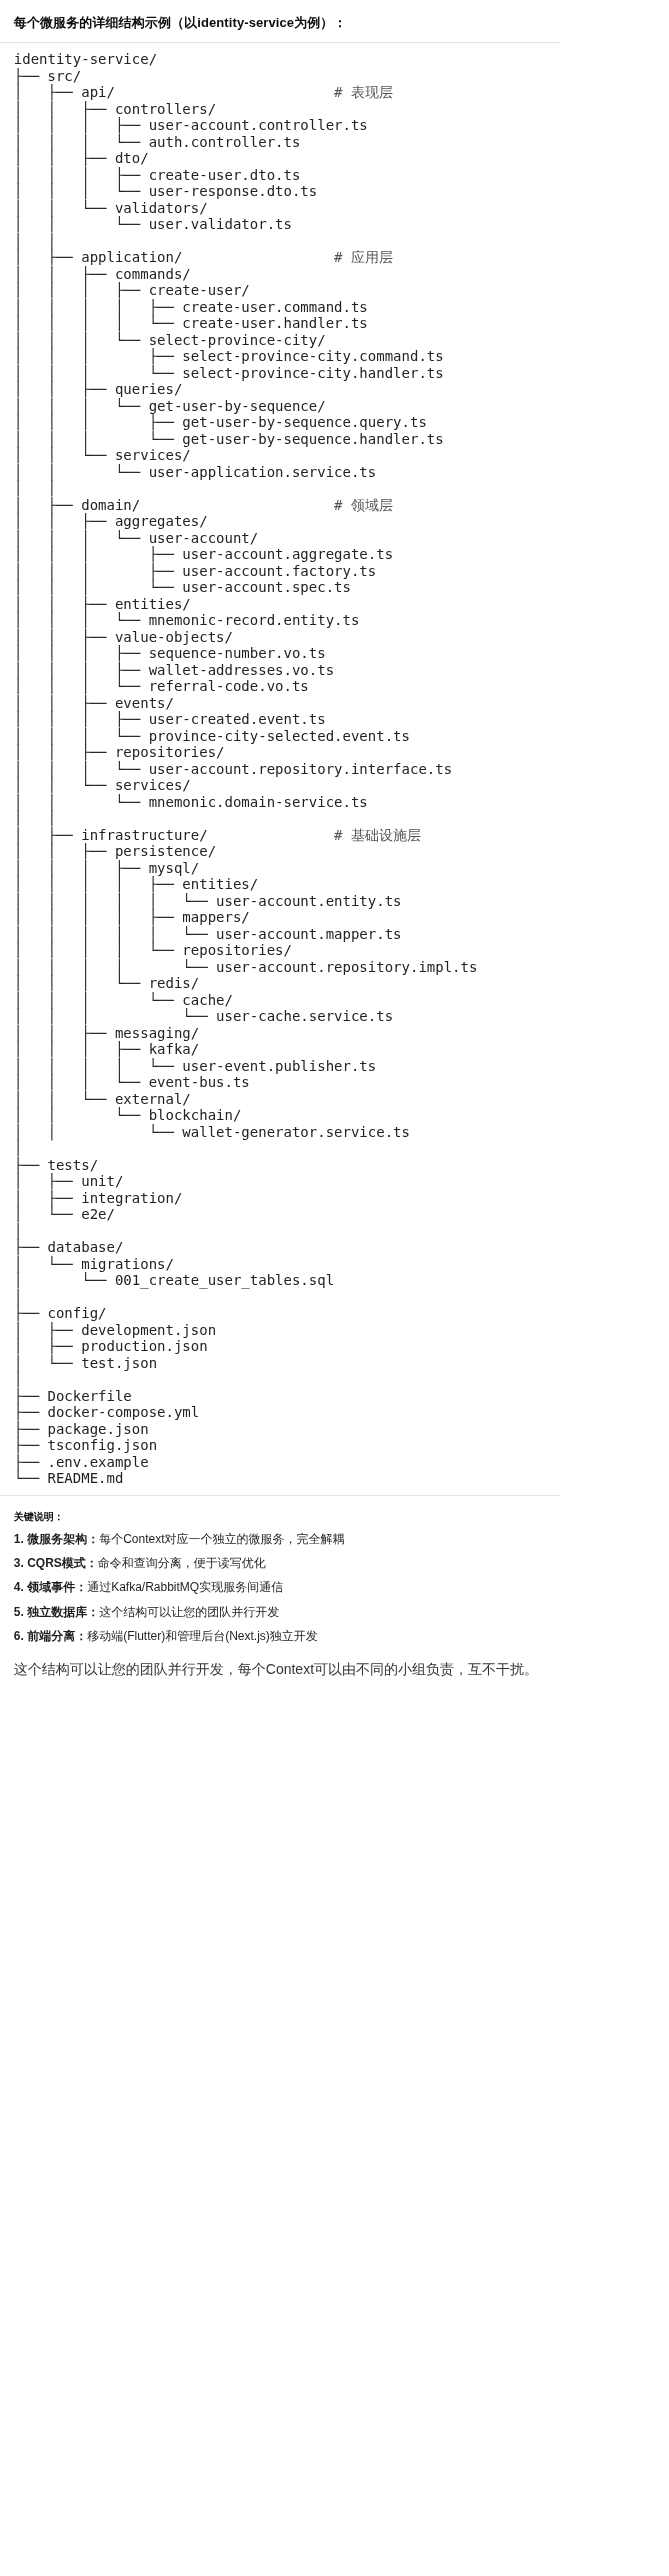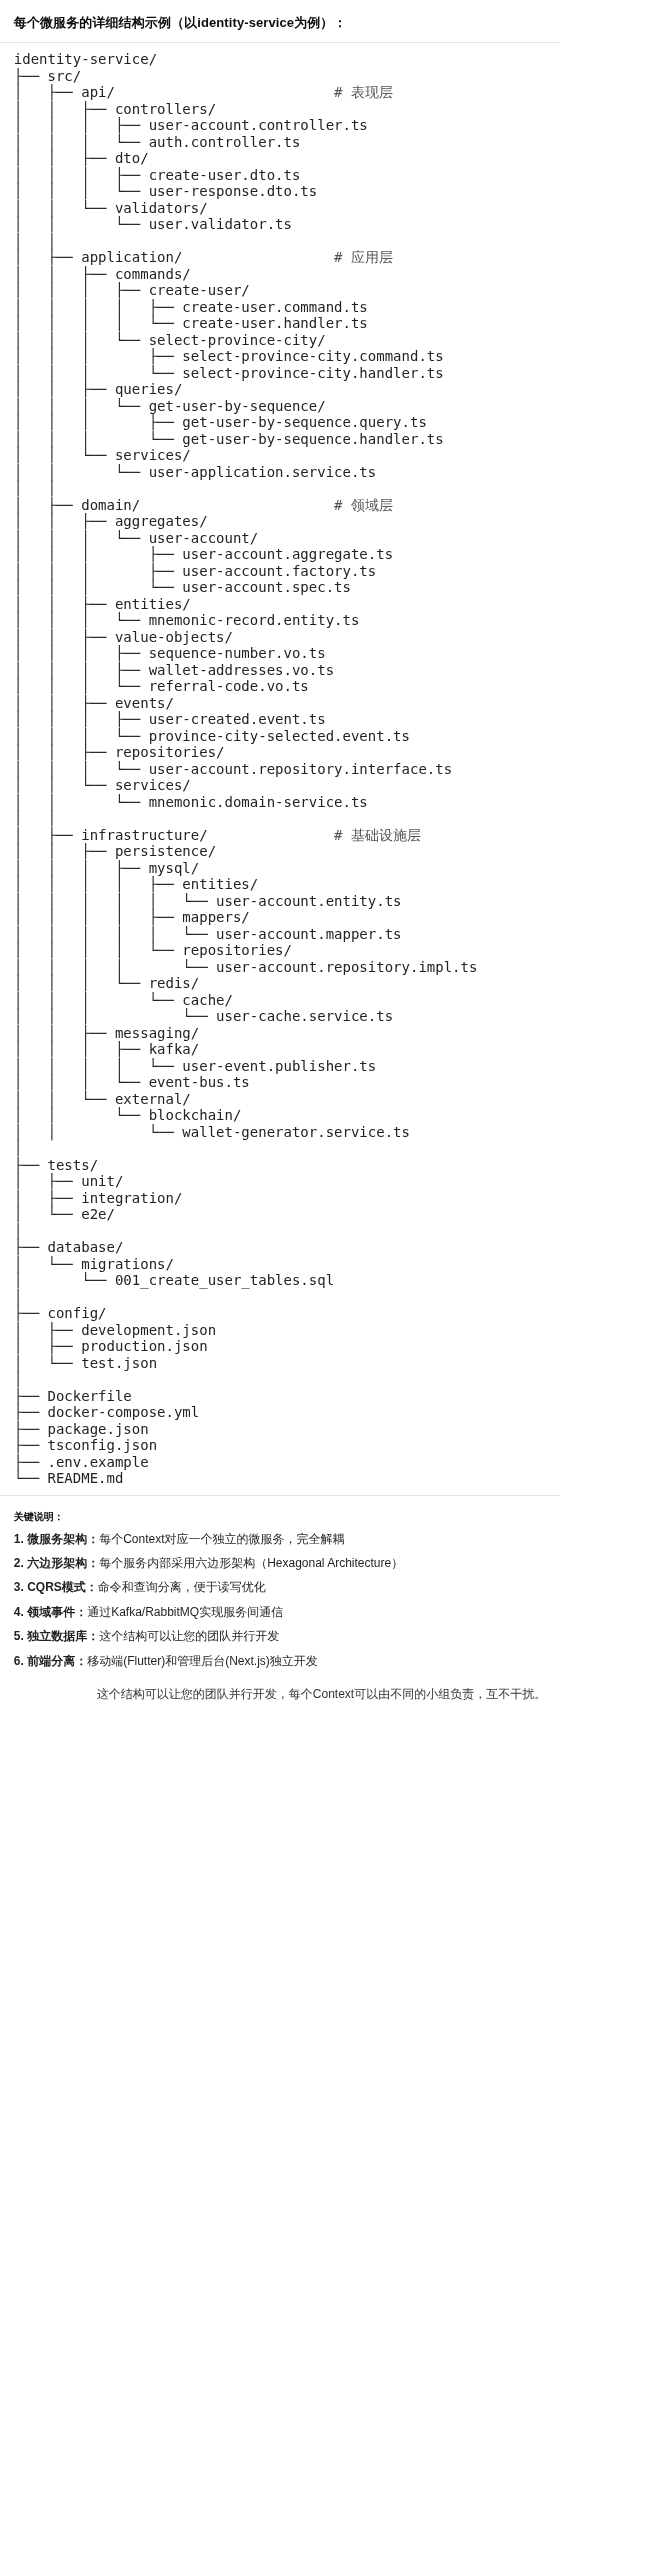--- a/index.html
+++ b/index.html
@@ -60,45 +60,43 @@
     margin: 0 0 10.6px 0;
     color: #1f1f1f;
   }
   .note-item .num {
     font-weight: bold;
   }
   .note-item .lead {
     font-weight: bold;
   }
   .footer-note {
-    font-size: 12px;
+    font-size: 14px;
     color: #333333;
     padding: 3.8px 13.8px 16.3px 13.8px;
     line-height: 12.5px;
-    text-align: right;
   }
 </style>
 </head>
 <body>
 
 <div class="page">
 
   <div class="doc-title">每个微服务的详细结构示例（以identity-service为例）：</div>
 
   <div class="divider"></div>
 
   <div class="tree-block"><div class="tree-line">identity-service/</div><div class="tree-line">├── src/</div><div class="tree-line">│   ├── api/                          <span class="comment"># 表现层</span></div><div class="tree-line">│   │   ├── controllers/</div><div class="tree-line">│   │   │   ├── user-account.controller.ts</div><div class="tree-line">│   │   │   └── auth.controller.ts</div><div class="tree-line">│   │   ├── dto/</div><div class="tree-line">│   │   │   ├── create-user.dto.ts</div><div class="tree-line">│   │   │   └── user-response.dto.ts</div><div class="tree-line">│   │   └── validators/</div><div class="tree-line">│   │       └── user.validator.ts</div><div class="tree-line">│   │</div><div class="tree-line">│   ├── application/                  <span class="comment"># 应用层</span></div><div class="tree-line">│   │   ├── commands/</div><div class="tree-line">│   │   │   ├── create-user/</div><div class="tree-line">│   │   │   │   ├── create-user.command.ts</div><div class="tree-line">│   │   │   │   └── create-user.handler.ts</div><div class="tree-line">│   │   │   └── select-province-city/</div><div class="tree-line">│   │   │       ├── select-province-city.command.ts</div><div class="tree-line">│   │   │       └── select-province-city.handler.ts</div><div class="tree-line">│   │   ├── queries/</div><div class="tree-line">│   │   │   └── get-user-by-sequence/</div><div class="tree-line">│   │   │       ├── get-user-by-sequence.query.ts</div><div class="tree-line">│   │   │       └── get-user-by-sequence.handler.ts</div><div class="tree-line">│   │   └── services/</div><div class="tree-line">│   │       └── user-application.service.ts</div><div class="tree-line">│   │</div><div class="tree-line">│   ├── domain/                       <span class="comment"># 领域层</span></div><div class="tree-line">│   │   ├── aggregates/</div><div class="tree-line">│   │   │   └── user-account/</div><div class="tree-line">│   │   │       ├── user-account.aggregate.ts</div><div class="tree-line">│   │   │       ├── user-account.factory.ts</div><div class="tree-line">│   │   │       └── user-account.spec.ts</div><div class="tree-line">│   │   ├── entities/</div><div class="tree-line">│   │   │   └── mnemonic-record.entity.ts</div><div class="tree-line">│   │   ├── value-objects/</div><div class="tree-line">│   │   │   ├── sequence-number.vo.ts</div><div class="tree-line">│   │   │   ├── wallet-addresses.vo.ts</div><div class="tree-line">│   │   │   └── referral-code.vo.ts</div><div class="tree-line">│   │   ├── events/</div><div class="tree-line">│   │   │   ├── user-created.event.ts</div><div class="tree-line">│   │   │   └── province-city-selected.event.ts</div><div class="tree-line">│   │   ├── repositories/</div><div class="tree-line">│   │   │   └── user-account.repository.interface.ts</div><div class="tree-line">│   │   └── services/</div><div class="tree-line">│   │       └── mnemonic.domain-service.ts</div><div class="tree-line">│   │</div><div class="tree-line">│   ├── infrastructure/               <span class="comment"># 基础设施层</span></div><div class="tree-line">│   │   ├── persistence/</div><div class="tree-line">│   │   │   ├── mysql/</div><div class="tree-line">│   │   │   │   ├── entities/</div><div class="tree-line">│   │   │   │   │   └── user-account.entity.ts</div><div class="tree-line">│   │   │   │   ├── mappers/</div><div class="tree-line">│   │   │   │   │   └── user-account.mapper.ts</div><div class="tree-line">│   │   │   │   └── repositories/</div><div class="tree-line">│   │   │   │       └── user-account.repository.impl.ts</div><div class="tree-line">│   │   │   └── redis/</div><div class="tree-line">│   │   │       └── cache/</div><div class="tree-line">│   │   │           └── user-cache.service.ts</div><div class="tree-line">│   │   ├── messaging/</div><div class="tree-line">│   │   │   ├── kafka/</div><div class="tree-line">│   │   │   │   └── user-event.publisher.ts</div><div class="tree-line">│   │   │   └── event-bus.ts</div><div class="tree-line">│   │   └── external/</div><div class="tree-line">│   │       └── blockchain/</div><div class="tree-line">│   │           └── wallet-generator.service.ts</div><div class="tree-line">│</div><div class="tree-line">├── tests/</div><div class="tree-line">│   ├── unit/</div><div class="tree-line">│   ├── integration/</div><div class="tree-line">│   └── e2e/</div><div class="tree-line">│</div><div class="tree-line">├── database/</div><div class="tree-line">│   └── migrations/</div><div class="tree-line">│       └── 001_create_user_tables.sql</div><div class="tree-line">│</div><div class="tree-line">├── config/</div><div class="tree-line">│   ├── development.json</div><div class="tree-line">│   ├── production.json</div><div class="tree-line">│   └── test.json</div><div class="tree-line">│</div><div class="tree-line">├── Dockerfile</div><div class="tree-line">├── docker-compose.yml</div><div class="tree-line">├── package.json</div><div class="tree-line">├── tsconfig.json</div><div class="tree-line">├── .env.example</div><div class="tree-line">└── README.md</div></div>
 
   <div class="divider"></div>
 
   <div class="notes">
     <div class="notes-title">关键说明：</div>
     <div id="notes-list">
         <div class="note-item"><span class="num">1. </span><span class="lead">微服务架构：</span><span>每个Context对应一个独立的微服务，完全解耦</span></div>
-        <div class="note-item"><span class="num">2. </span><span class="lead">六边形架构：</span><span>每个服务内部采用六边形架构（Hexagonal Architecture）</span></div>
         <div class="note-item"><span class="num">3. </span><span class="lead">CQRS模式：</span><span>命令和查询分离，便于读写优化</span></div>
         <div class="note-item"><span class="num">4. </span><span class="lead">领域事件：</span><span>通过Kafka/RabbitMQ实现服务间通信</span></div>
         <div class="note-item"><span class="num">5. </span><span class="lead">独立数据库：</span><span>这个结构可以让您的团队并行开发</span></div>
         <div class="note-item"><span class="num">6. </span><span class="lead">前端分离：</span><span>移动端(Flutter)和管理后台(Next.js)独立开发</span></div>
       </div>
   </div>
 
   <div class="footer-note">这个结构可以让您的团队并行开发，每个Context可以由不同的小组负责，互不干扰。</div>
 
 </div>

